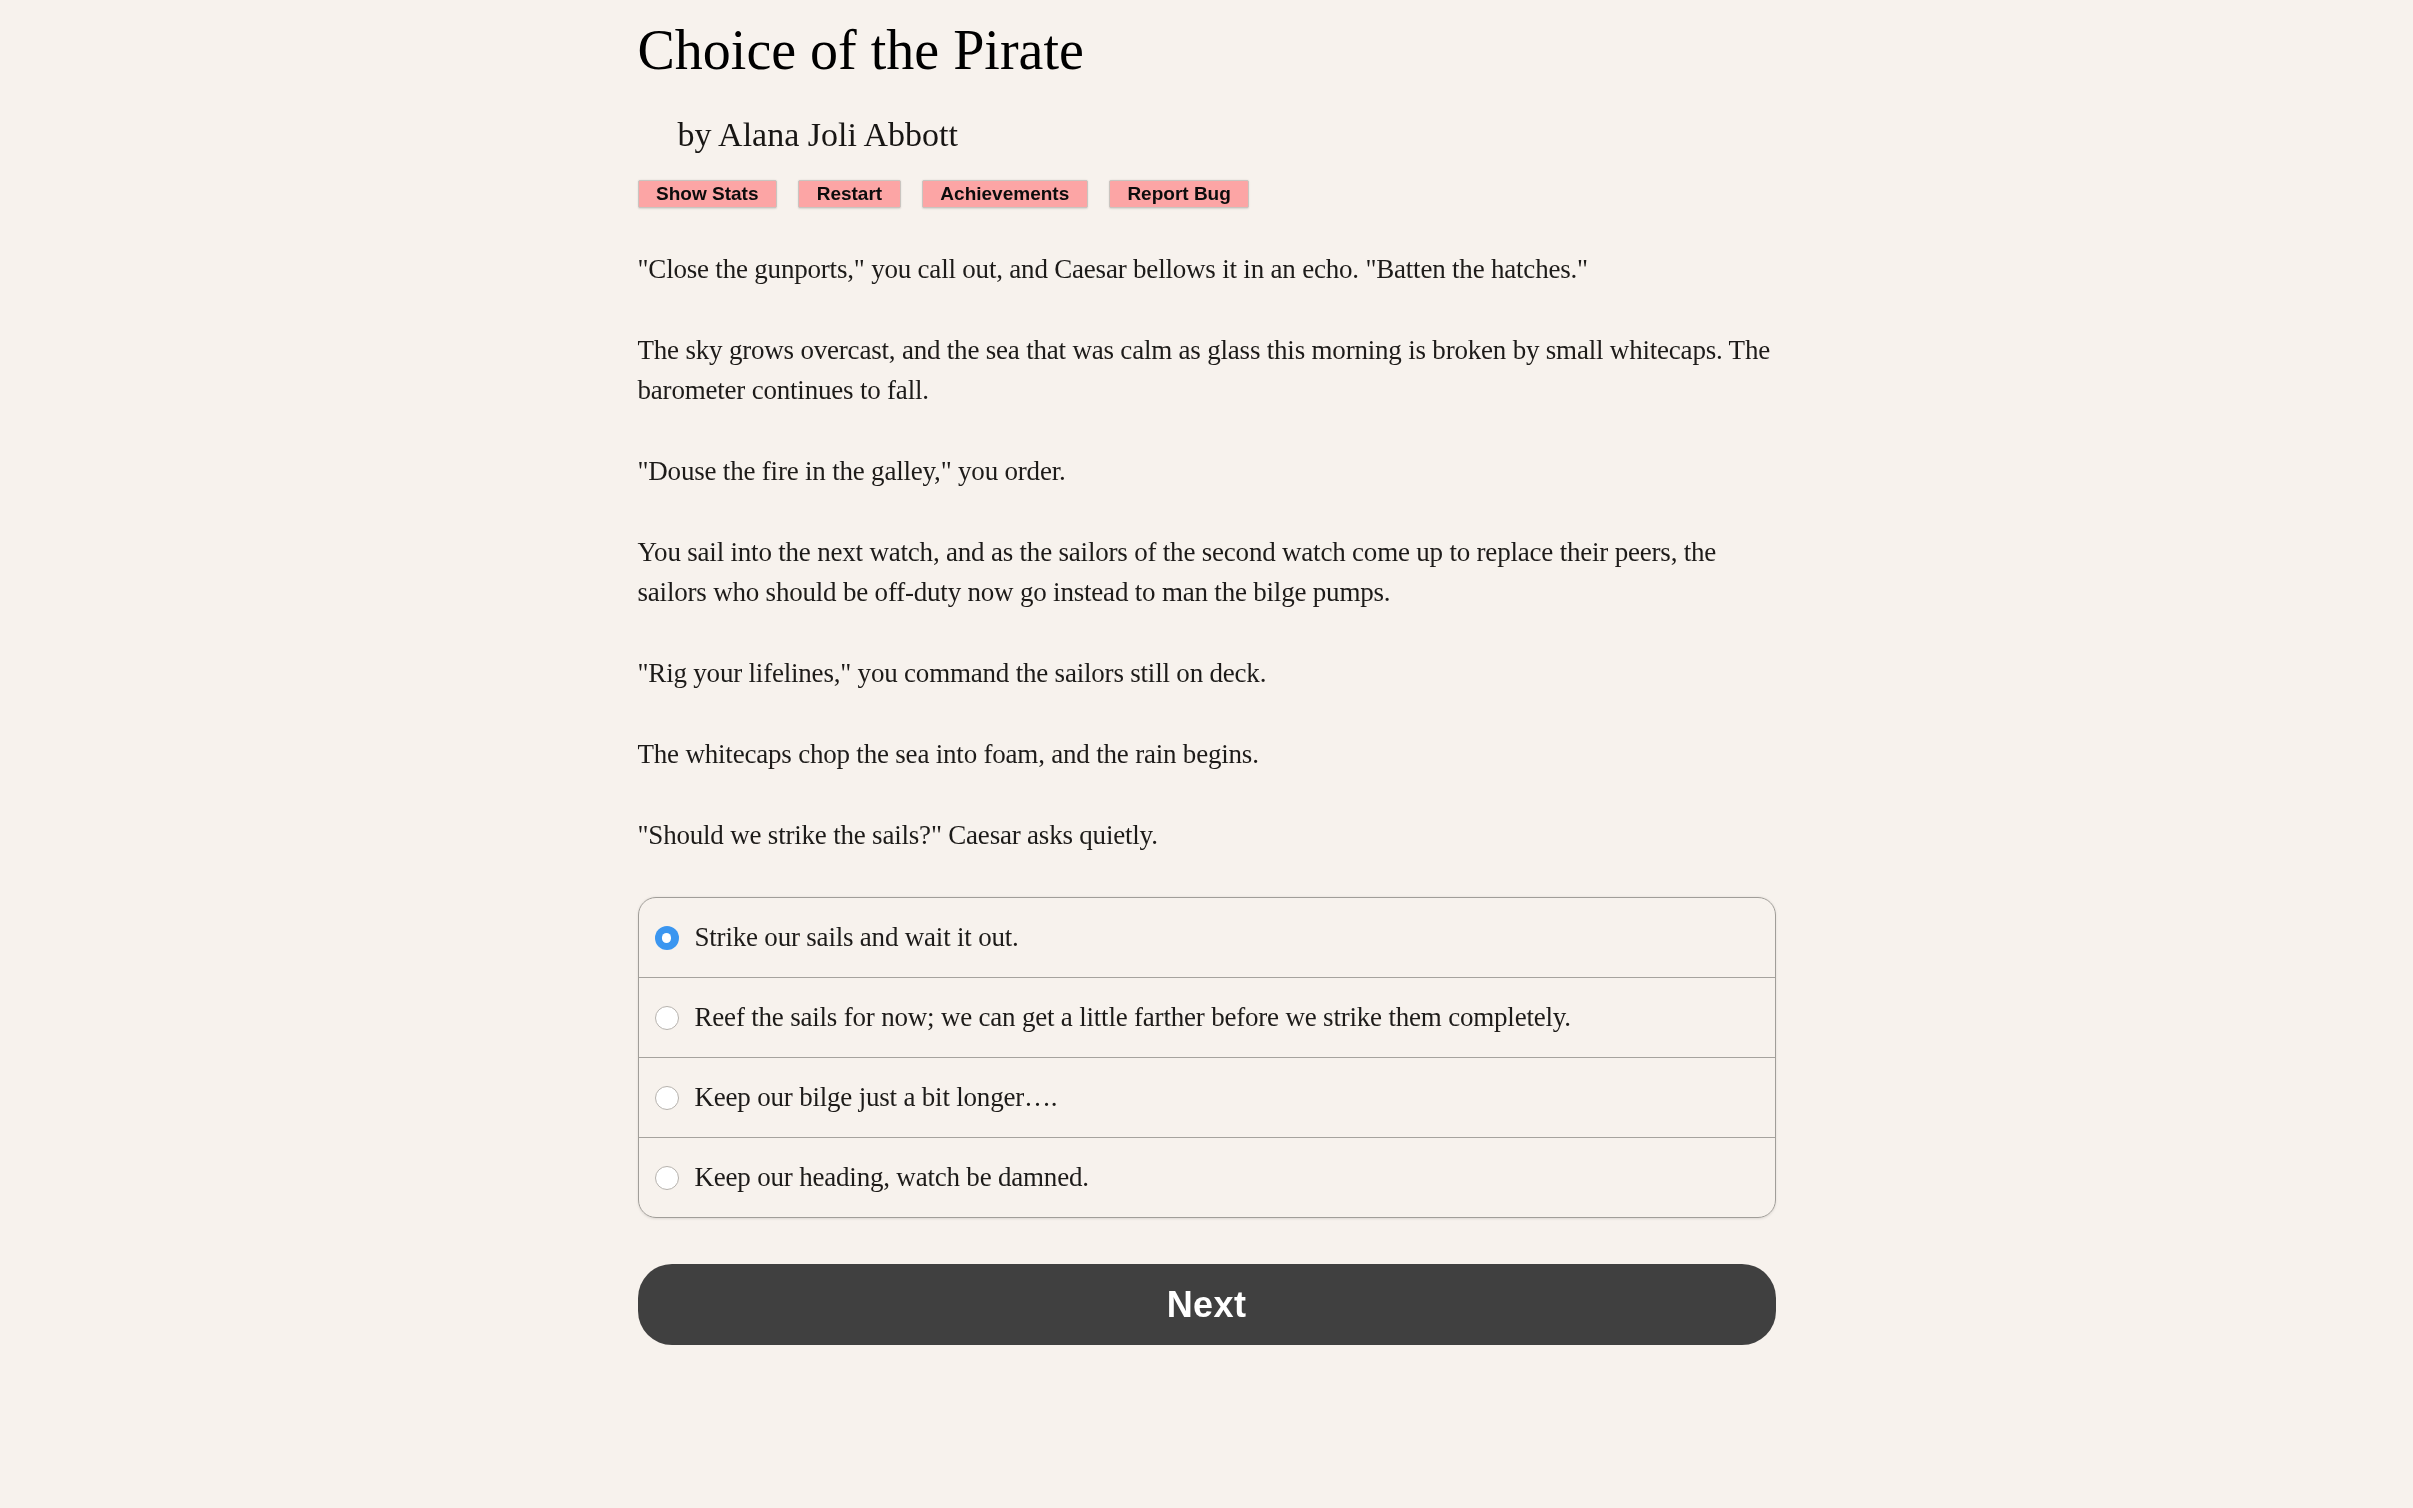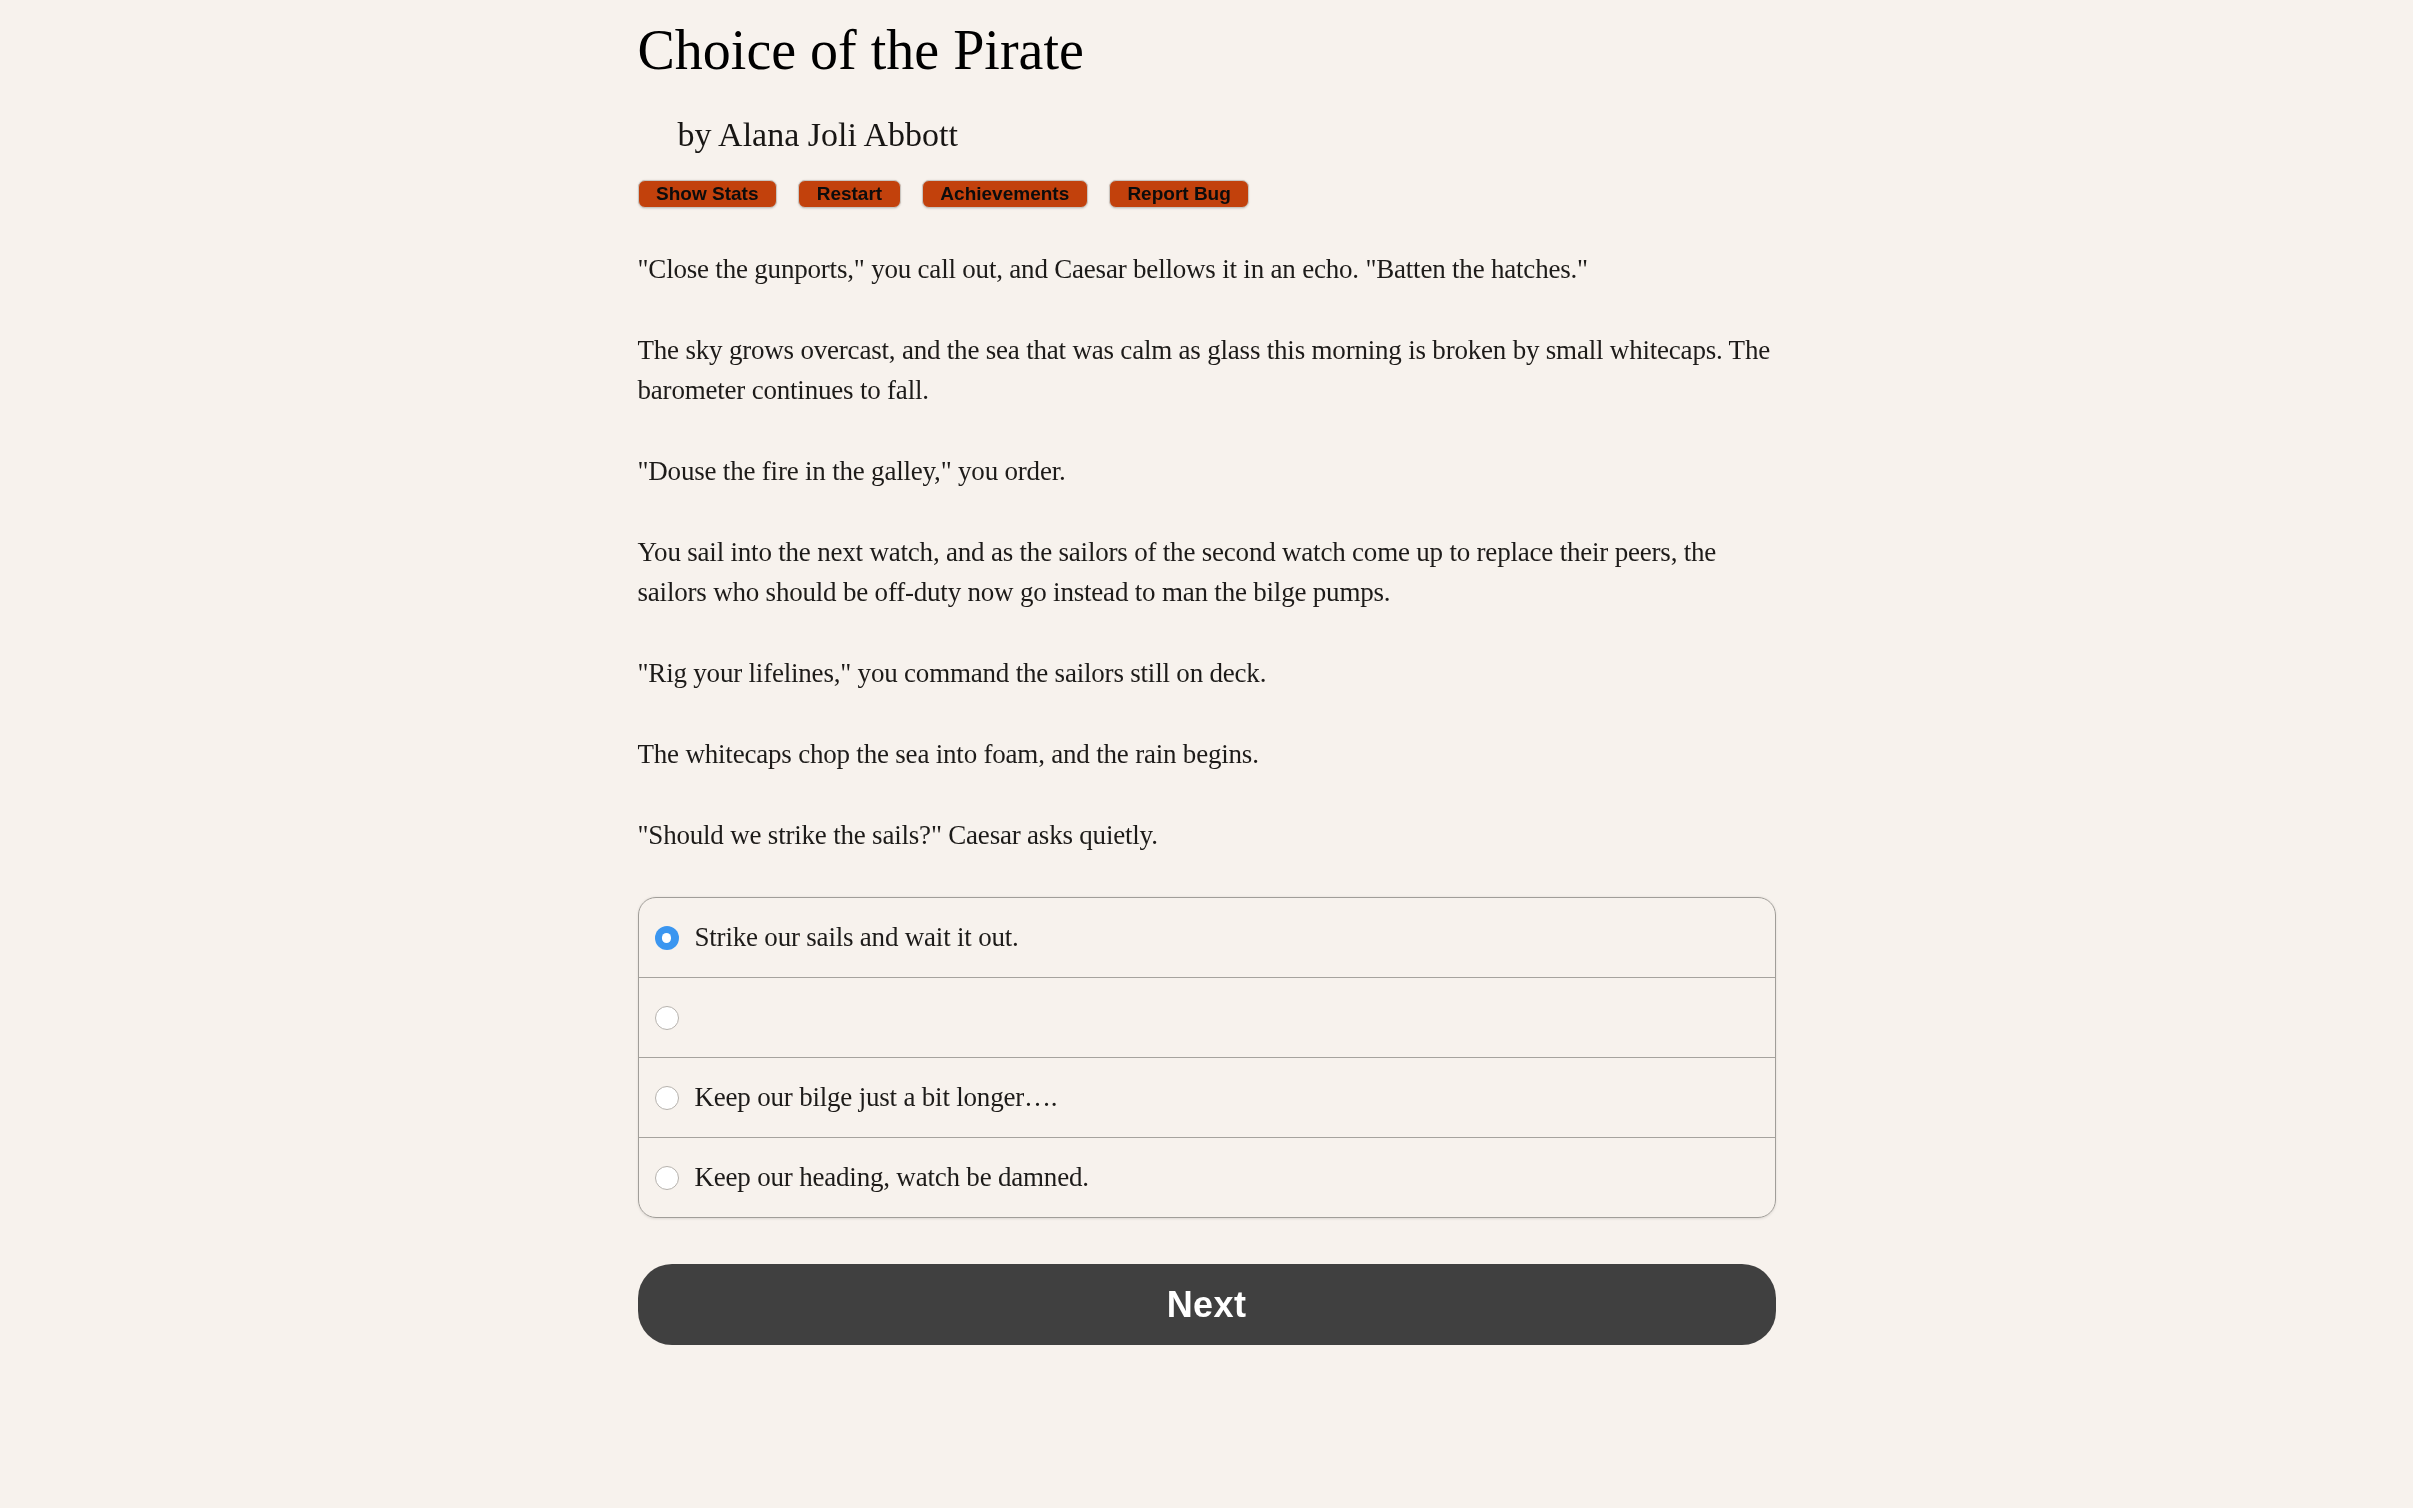--- a/index.html
+++ b/index.html
@@ -37,23 +37,23 @@
     margin-top: 27px;
     display: flex;
     gap: 21px;
   }
   .tb-button {
     display: inline-flex;
     align-items: center;
     justify-content: center;
     height: 28.5px;
     padding: 0 17.6px;
-    background: #c2410c;
+    background: #fca5a5;
     border: 1.7px solid #c9c5c0;
-    border-radius: 7px;
+    border-radius: 2px;
     box-shadow: 0 0.8px 1.7px rgba(0,0,0,0.12);
     font-family: "Liberation Sans", sans-serif;
     font-size: 19px;
     font-weight: 700;
     color: #0c0c0c;
     cursor: pointer;
   }
   .story {
     margin-top: 1.7px;
   }
@@ -156,20 +156,21 @@
     <p>"Should we strike the sails?" Caesar asks quietly.</p>
   </div>
 
   <div class="choices" role="radiogroup">
     <div class="choice-row selected">
       <span class="radio"></span>
       <span class="choice-label">Strike our sails and wait it out.</span>
     </div>
     <div class="choice-row">
       <span class="radio"></span>
+      <span class="choice-label">Reef the sails for now; we can get a little farther before we strike them completely.</span>
     </div>
     <div class="choice-row">
       <span class="radio"></span>
       <span class="choice-label">Keep our bilge just a bit longer….</span>
     </div>
     <div class="choice-row">
       <span class="radio"></span>
       <span class="choice-label">Keep our heading, watch be damned.</span>
     </div>
   </div>

